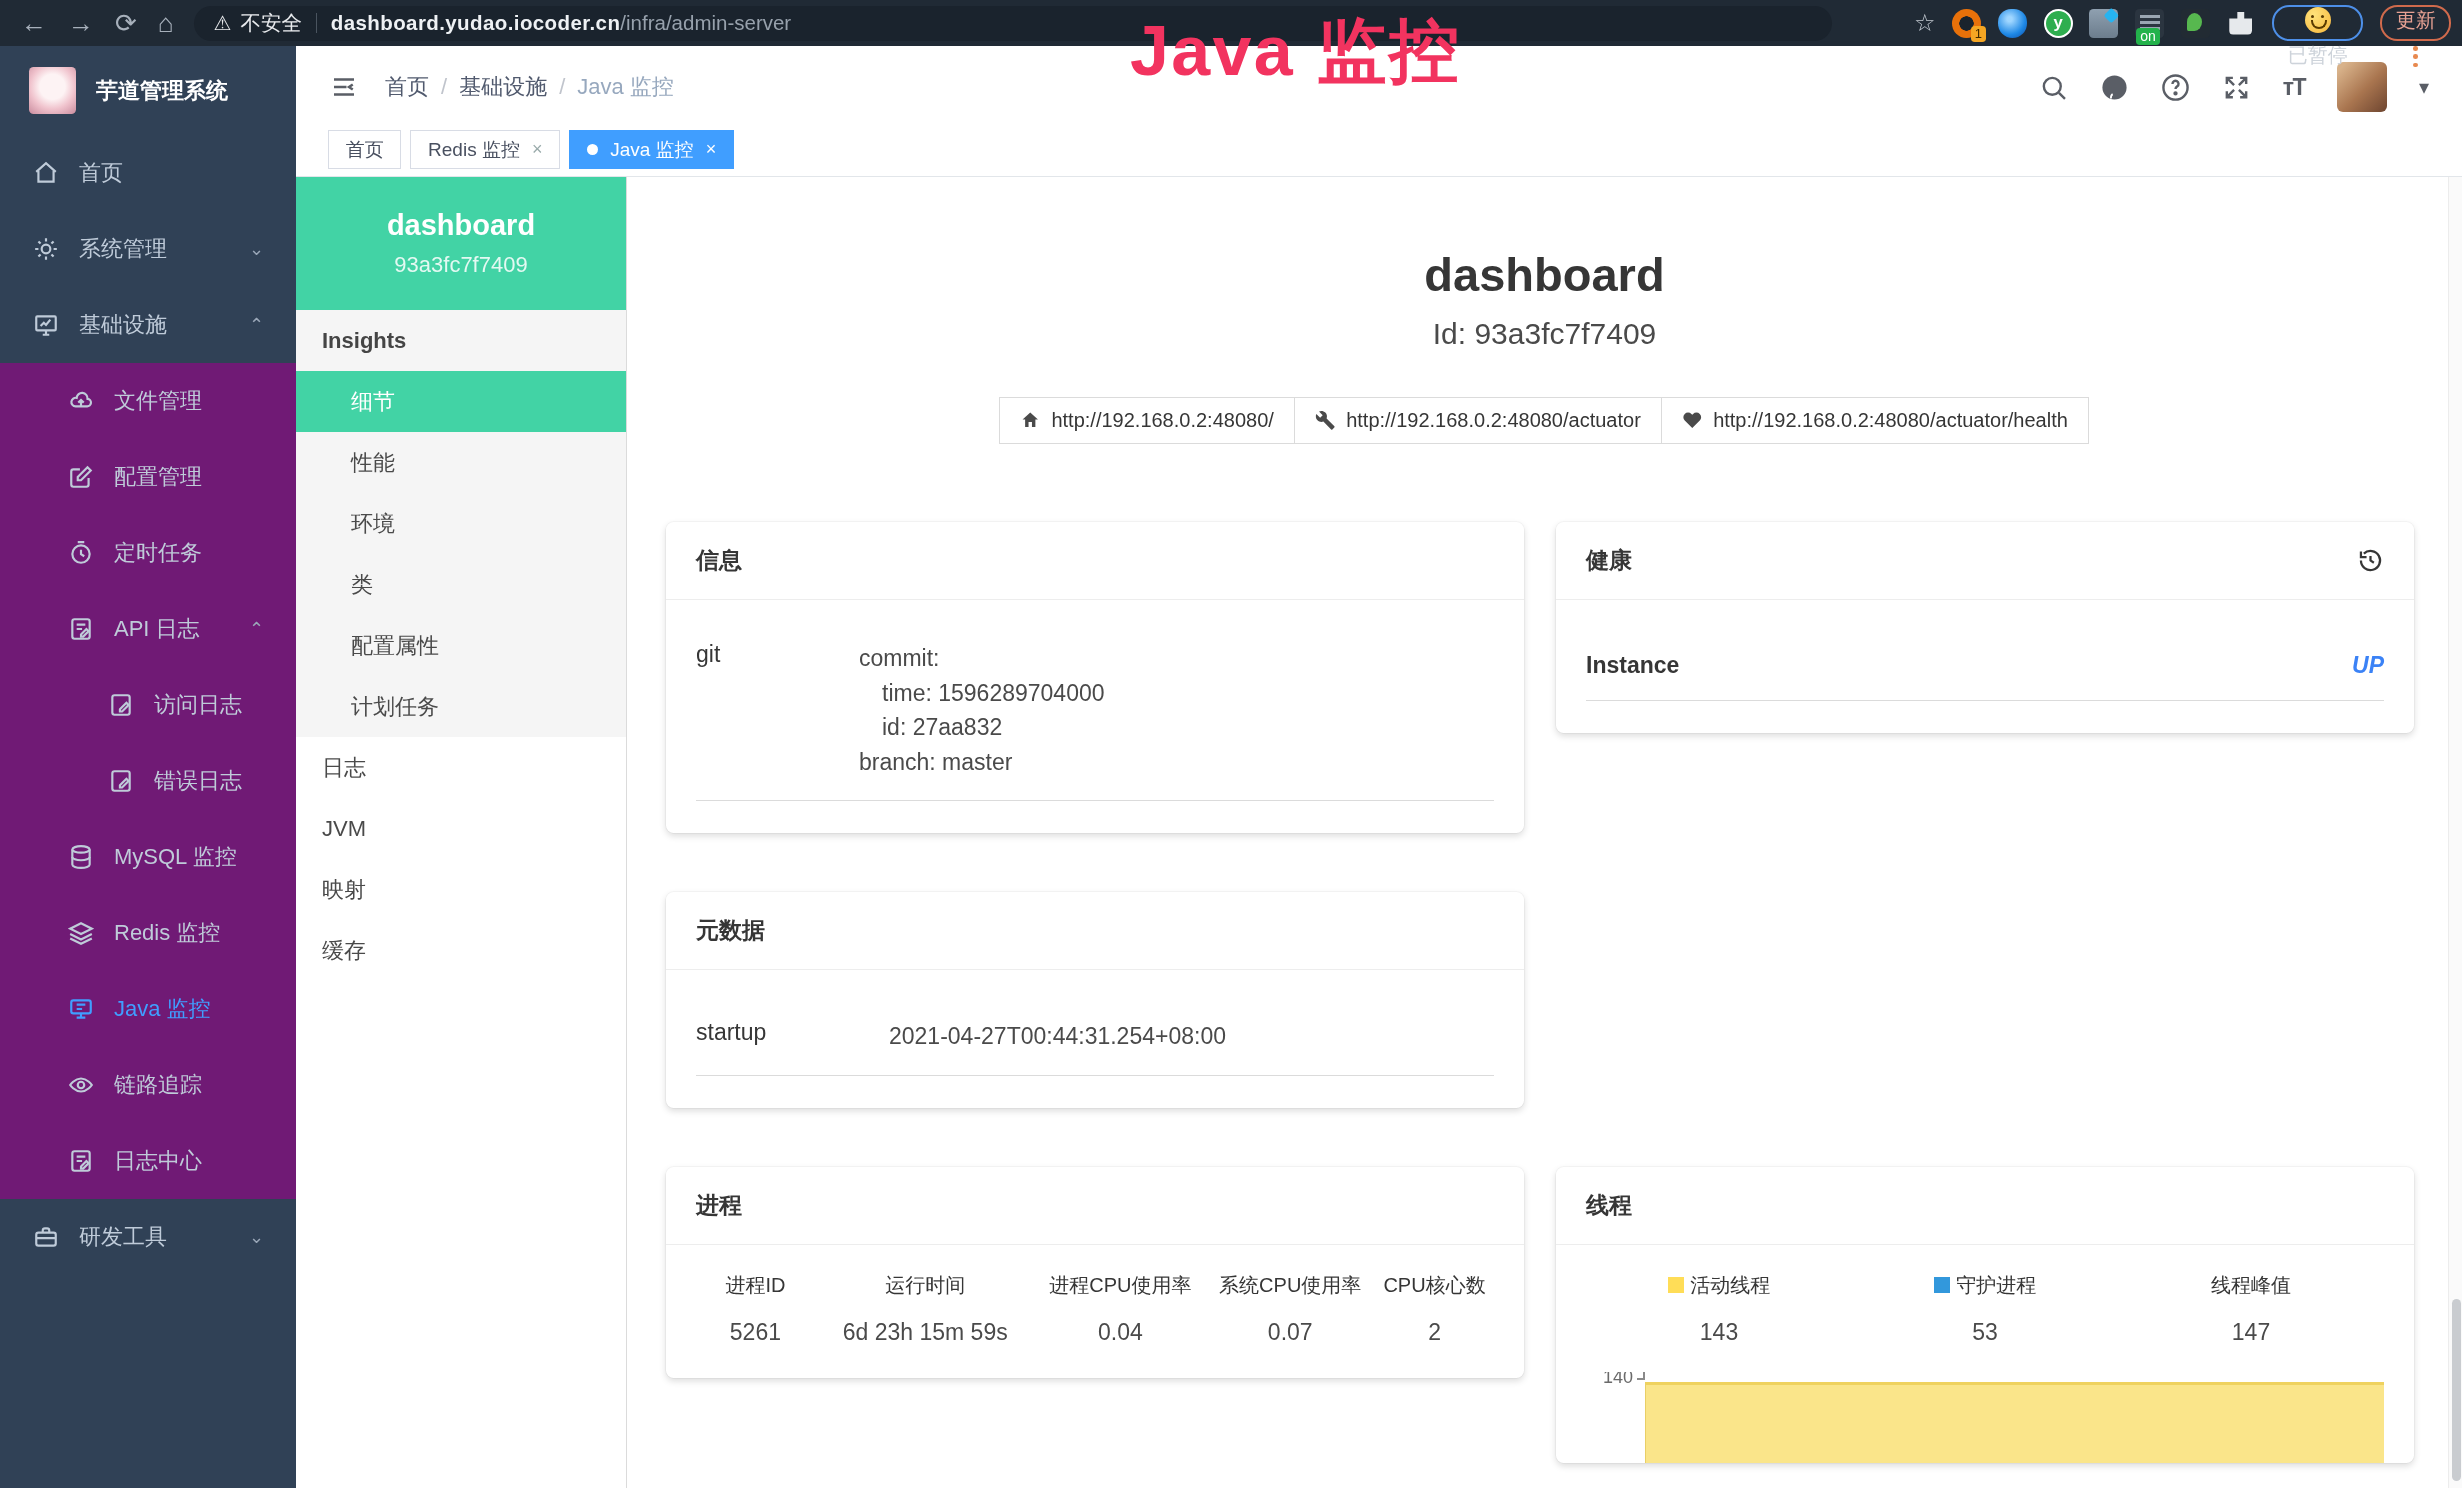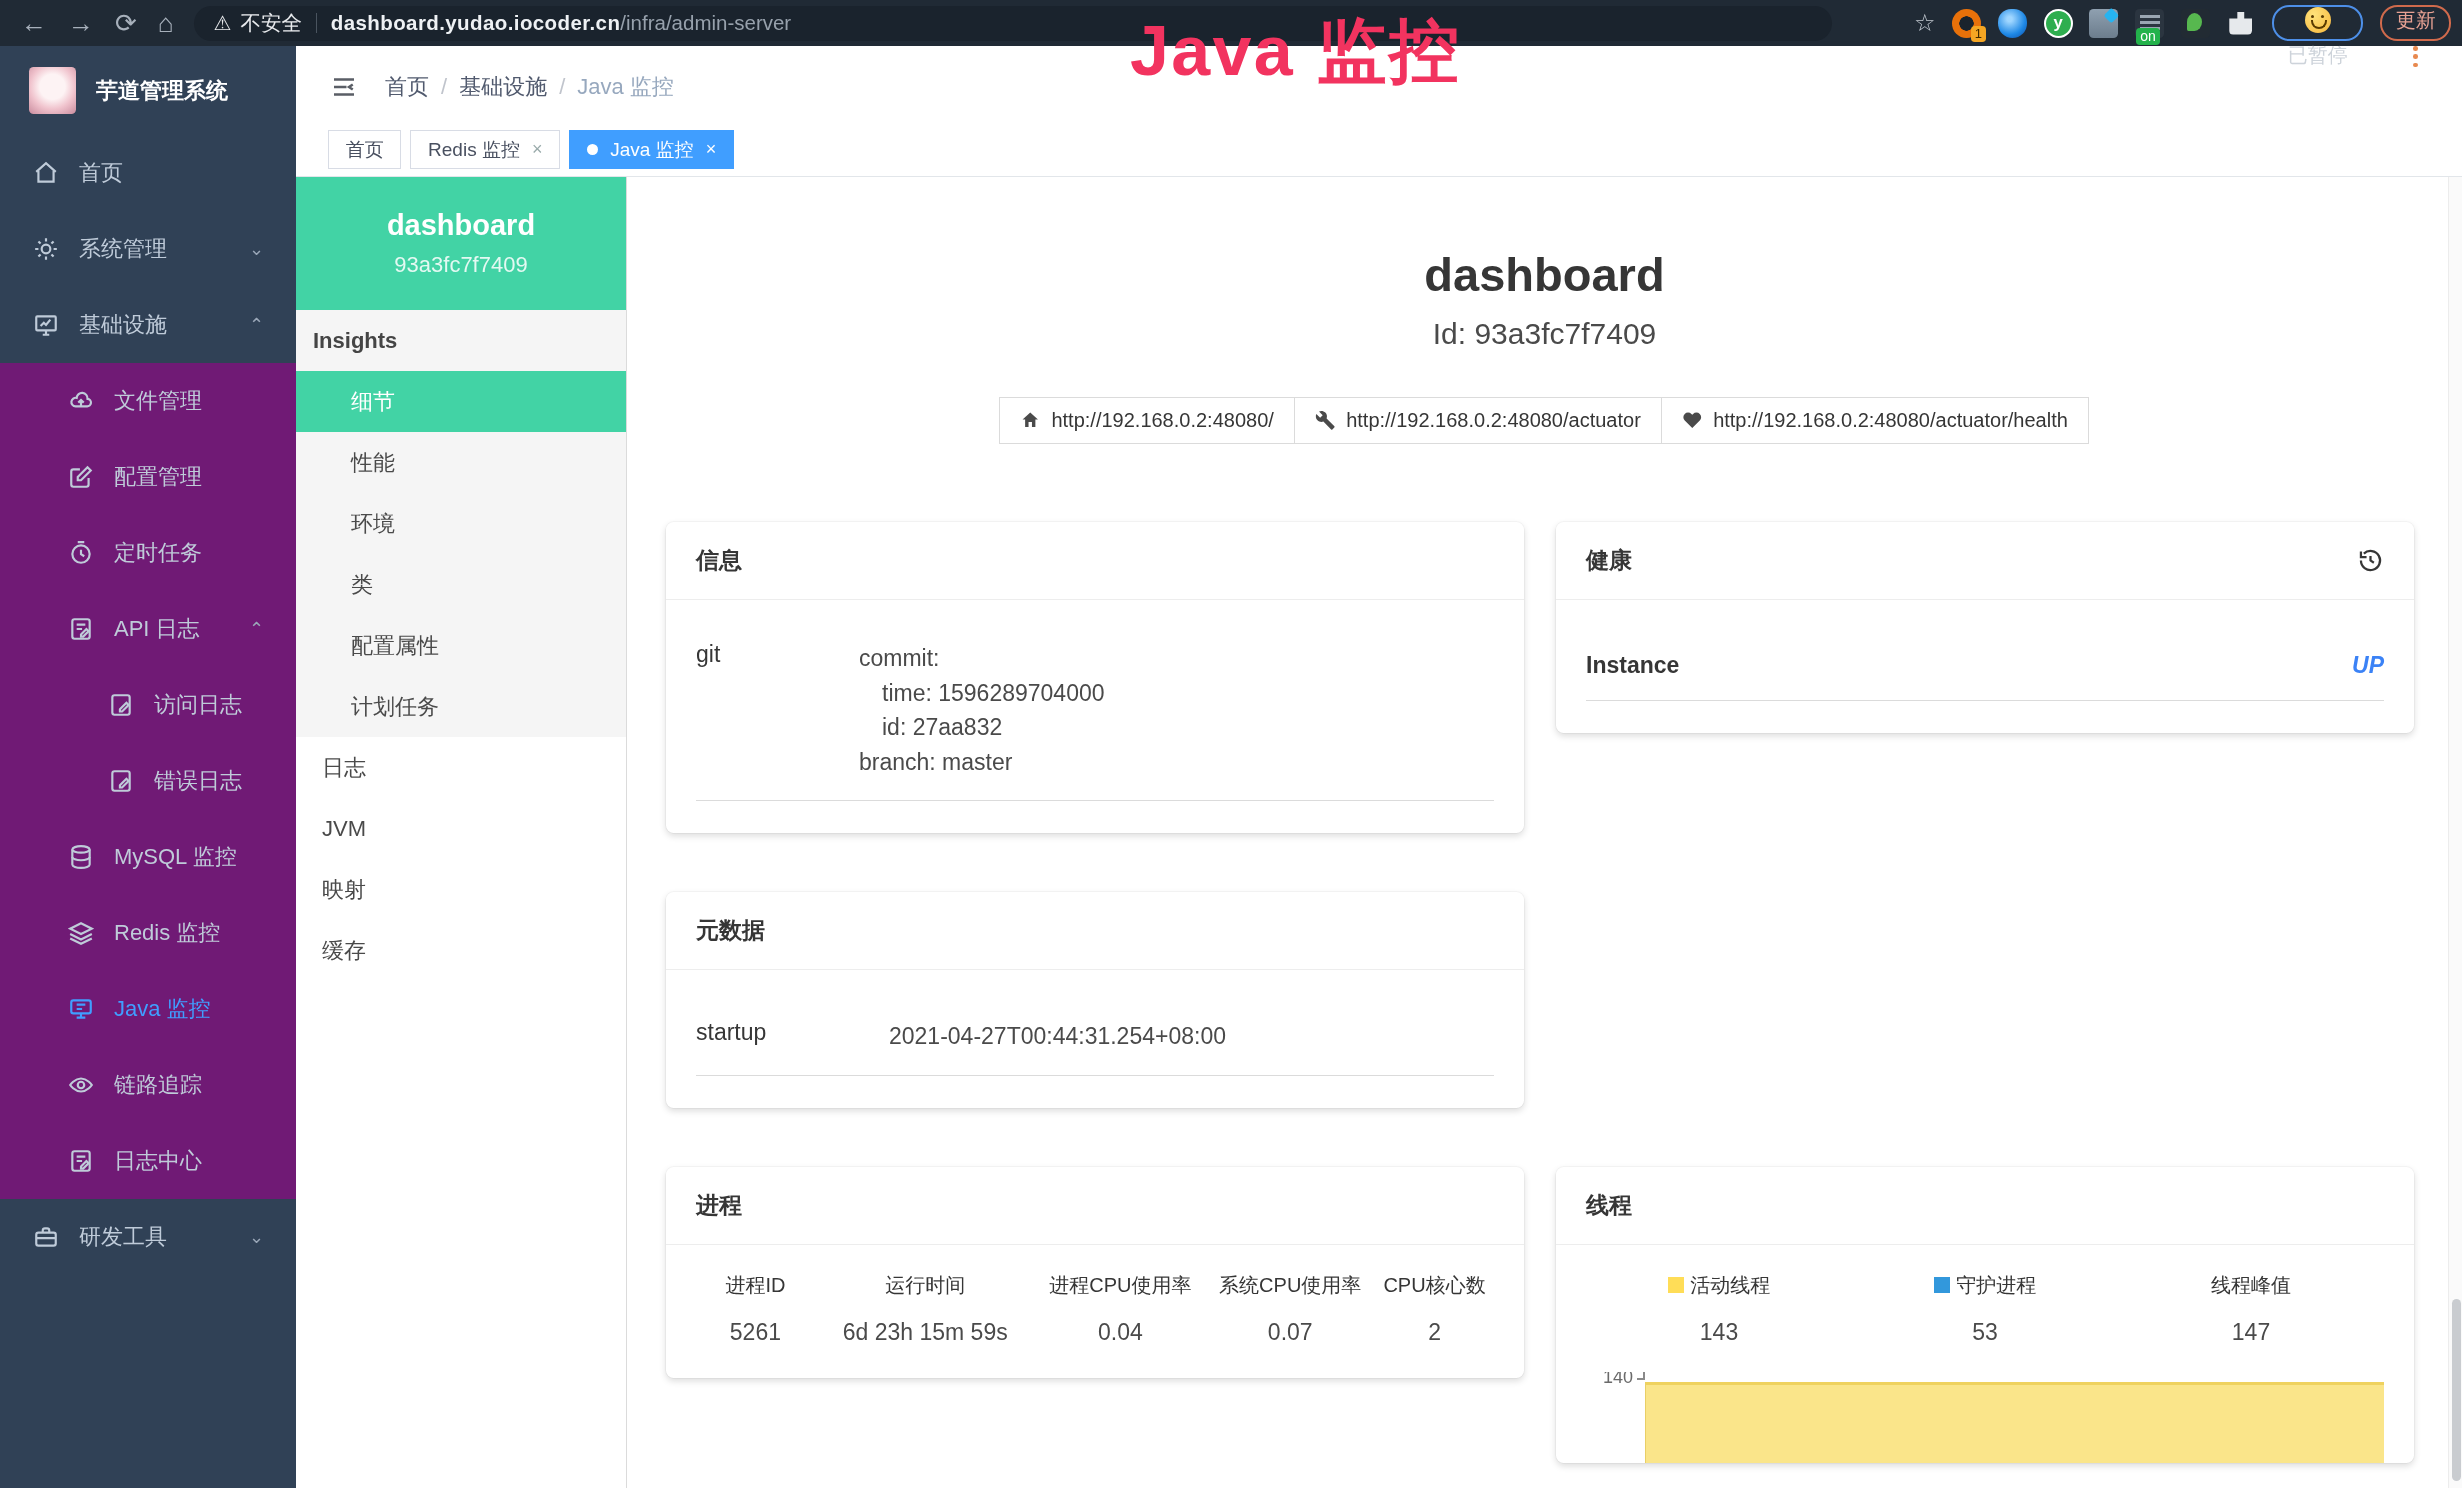--- a/index.html
+++ b/index.html
@@ -90,21 +90,21 @@
   .lang { display:flex; align-items:center; gap:10.6px; }
   .lang svg { width:20px; height:20px; }
 
   
   .content-row { flex:1; display:flex; min-height:0; position:relative; }
   .sba-sidebar { width:331px; flex:none; background:#fff; border-right:0.8px solid #dbdbdb; font-size:22px; color:#4a4a4a; }
   .sba-app { height:133px; background:#42d3a5; color:#fff; display:flex; flex-direction:column; align-items:center; justify-content:center; gap:10.6px; }
   .sba-app .nm { font-size:29px; font-weight:bold; }
   .sba-app .iid { font-size:22px; color:rgba(255,255,255,.85); }
   .sba-group { background:#f5f5f5; }
-  .sba-glabel { height:61px; display:flex; align-items:center; padding-left:17px; font-weight:bold; color:#454545; }
+  .sba-glabel { height:61px; display:flex; align-items:center; padding-left:26px; font-weight:bold; color:#454545; }
   .sba-item { height:61px; display:flex; align-items:center; padding-left:55px; cursor:pointer; }
   .sba-item.active { background:#42d3a5; color:#fff; }
   .sba-top { padding-left:26px; }
 
   .sba-main { flex:1; min-width:0; background:#fff; overflow:hidden; }
   .page-title { text-align:center; margin-top:70px; font-size:47px; font-weight:bold; color:#363636; }
   .page-id { text-align:center; margin-top:15px; font-size:30px; color:#4a4a4a; }
   .links { display:flex; justify-content:center; margin-top:46px; }
   .link-btn { display:flex; align-items:center; gap:10.6px; height:47px; padding:0 20px; border:0.8px solid #dbdbdb; background:#fff; font-size:20px; color:#363636; margin-left:-0.8px; cursor:pointer; }
   .link-btn svg { width:20.5px; height:20.5px; flex:none; }
@@ -331,20 +331,41 @@
         <svg class="burger" viewBox="0 0 24 24" fill="none" stroke="currentColor" stroke-width="2">
             <path d="M4 6h16M4 12h10M4 18h16M19 10l-3 2 3 2"></path>
           </svg>
         <div class="crumb">
           <span>首页</span>
           <span class="sep">/</span>
           <span>基础设施</span>
           <span class="sep">/</span>
           <span class="last">Java 监控</span>
         </div>
+        <div class="h-right">
+          <svg viewBox="0 0 24 24" fill="none" stroke="currentColor" stroke-width="2">
+              <circle cx="11" cy="11" r="7"></circle>
+              <path d="m16.5 16.5 5 5"></path>
+            </svg>
+          <svg viewBox="0 0 24 24" fill="currentColor">
+              <circle cx="12" cy="12" r="10"></circle>
+              <path d="M9 21c0-2 .5-3 1.5-3.5" stroke="#fff" stroke-width="1.5" fill="none"></path>
+            </svg>
+          <svg viewBox="0 0 24 24" fill="none" stroke="currentColor" stroke-width="2">
+              <circle cx="12" cy="12" r="10"></circle>
+              <path d="M9.5 9a2.5 2.5 0 1 1 4 2c-.8.6-1.5 1.1-1.5 2.2"></path>
+              <circle cx="12" cy="16.8" r=".8" fill="currentColor"></circle>
+            </svg>
+          <svg viewBox="0 0 24 24" fill="none" stroke="currentColor" stroke-width="2">
+              <path d="M9 4H4v5M15 4h5v5M4 15v5h5M20 15v5h-5M10 10 5 5M14 10l5-5M10 14l-5 5M14 14l5 5"></path>
+            </svg>
+          <span class="tt">тT</span>
+          <span class="avatar"></span>
+          <span class="caret">▾</span>
+        </div>
       </header>
 
       <div class="tab-bar">
         <span class="tab">
           <span>首页</span>
         </span>
         <span class="tab">
           <span>Redis 监控</span>
           <span class="x">×</span>
         </span>

